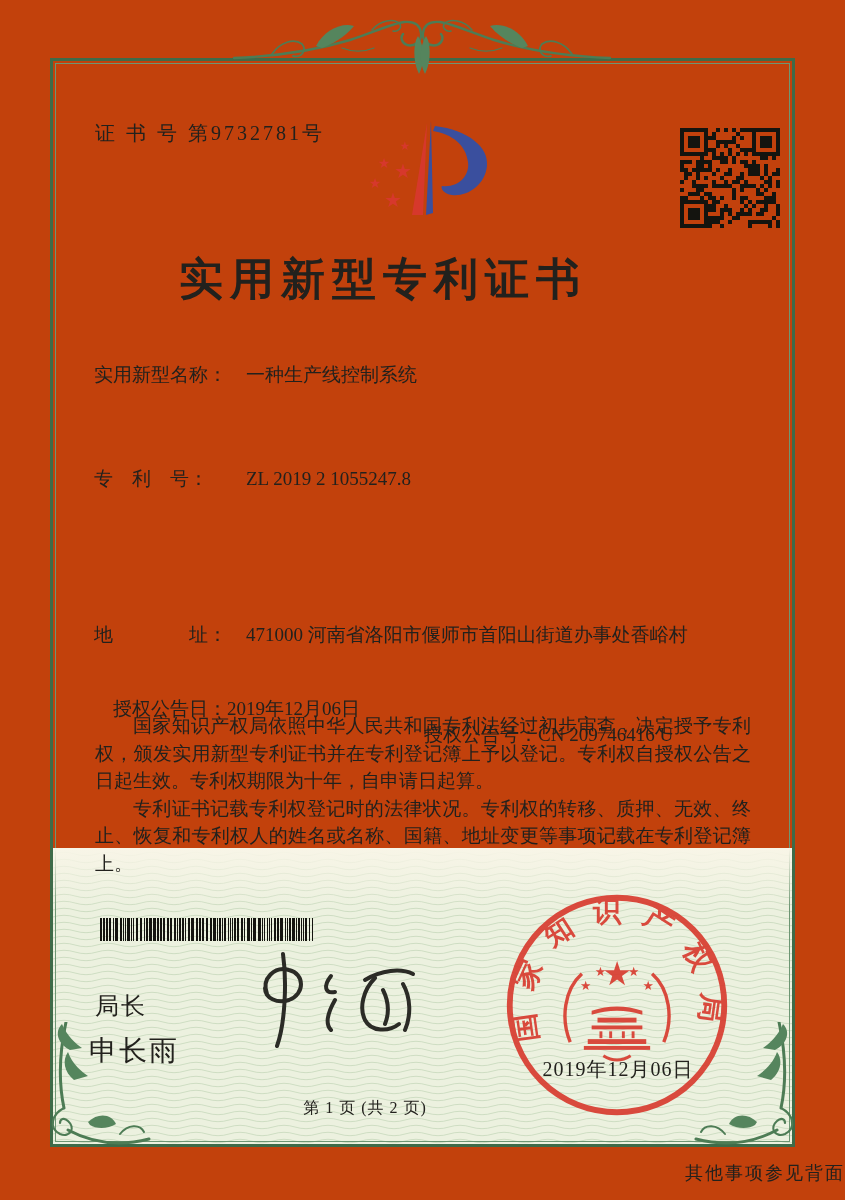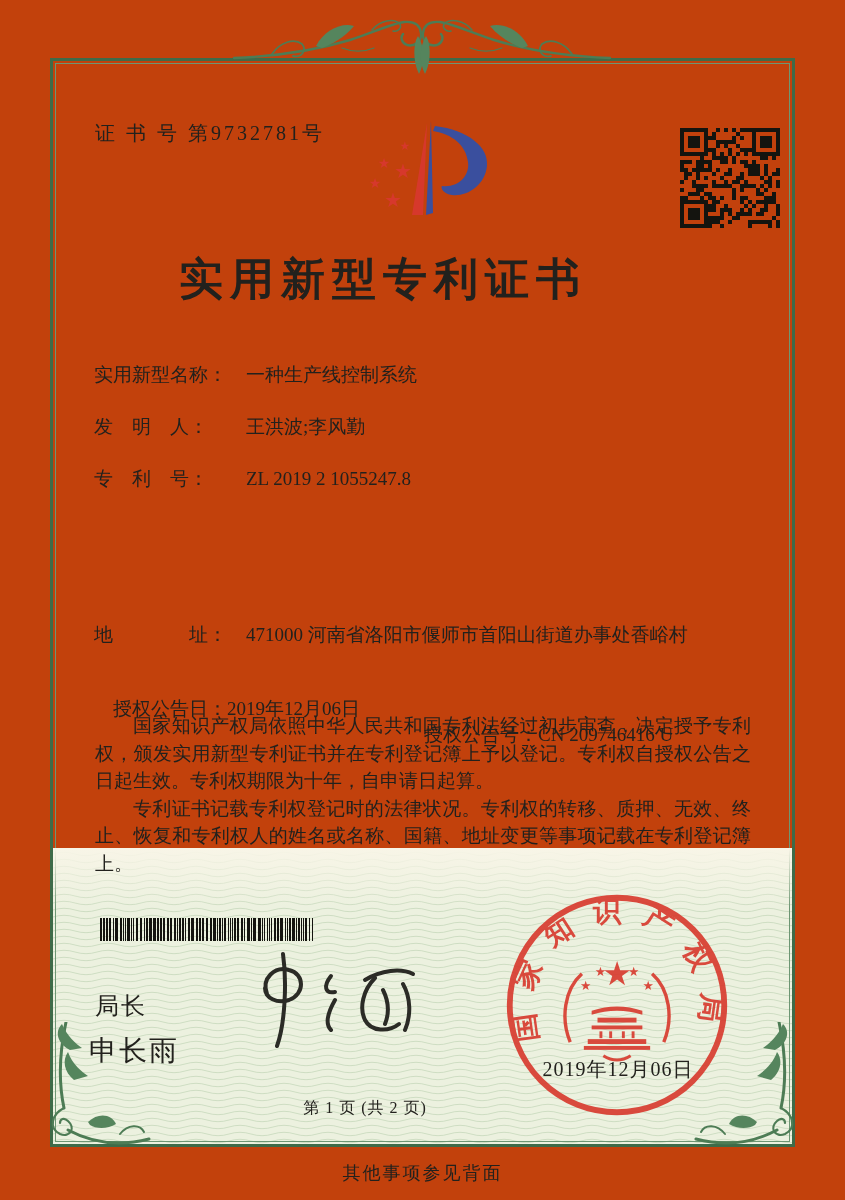--- a/index.html
+++ b/index.html
@@ -22,21 +22,21 @@
   .lbl{display:inline-block;min-width:152px;white-space:pre;}
   #paras{left:95px;top:712px;width:656px;font-size:19px;line-height:27.5px;text-align:justify;z-index:2;}
   #paras p{margin:0;text-indent:2em;}
   #barcode{left:100px;top:918px;}
   #seal{left:500px;top:888px;}
   #seal-date{left:498px;top:1056px;width:240px;text-align:center;font-size:20px;letter-spacing:1px;}
   #director-label{left:95px;top:990px;font-size:24px;letter-spacing:2px;}
   #director-name{left:89px;top:1032px;font-size:28px;letter-spacing:2px;}
   #signature{left:235px;top:946px;}
   #page-info{left:0;top:1098px;width:730px;text-align:center;font-size:16px;letter-spacing:1px;}
-  #back-note{left:0;top:1161px;width:845px;text-align:center;font-size:18px;letter-spacing:2px;}
+  #back-note{left:0;top:1161px;width:845px;text-align:right;font-size:18px;letter-spacing:2px;}
   #ornament{left:232px;top:8px;}
   #corner-l{left:36px;top:1022px;}
   #corner-r{left:694px;top:1022px;transform:scaleX(-1);}
   svg text{font-family:"DejaVu Sans","Liberation Sans",sans-serif;}
   .sealtext{font-family:"Liberation Serif","DejaVu Serif",serif;}
 </style>
 </head>
 <body>
 
 <div id="page">
@@ -407,21 +407,20 @@
       <rect x="98" y="78" width="4" height="4" fill="#14140f"></rect>
       <rect x="98" y="82" width="4" height="4" fill="#14140f"></rect>
       <rect x="98" y="86" width="4" height="4" fill="#14140f"></rect>
       <rect x="98" y="94" width="4" height="4" fill="#14140f"></rect>
       <rect x="98" y="98" width="4" height="4" fill="#14140f"></rect>
     </svg>
 
   <div id="title" class="abs">实用新型专利证书</div>
 
   <div class="row" style="top:362px"><span class="lbl">实用新型名称：</span><span class="val">一种生产线控制系统</span></div>
-  <div class="row" style="top:414px"><span class="lbl">发　明　人：</span><span class="val">王洪波;李风勤</span></div>
   <div class="row" style="top:466px"><span class="lbl">专　利　号：</span><span class="val">ZL 2019 2 1055247.8</span></div>
   <div class="row" style="top:622px"><span class="lbl">地　　　　址：</span><span class="val">471000 河南省洛阳市偃师市首阳山街道办事处香峪村</span></div>
 
   <div class="row" style="top:674px">
     <span>授权公告日：</span><span>2019年12月06日</span>
     <span style="position:absolute;left:330px;white-space:pre;"><span>授权公告号：</span><span>CN 209746416 U</span></span>
   </div>
 
   <div id="paras" class="abs">
     <p>国家知识产权局依照中华人民共和国专利法经过初步审查，决定授予专利权，颁发实用新型专利证书并在专利登记簿上予以登记。专利权自授权公告之日起生效。专利权期限为十年，自申请日起算。</p>

